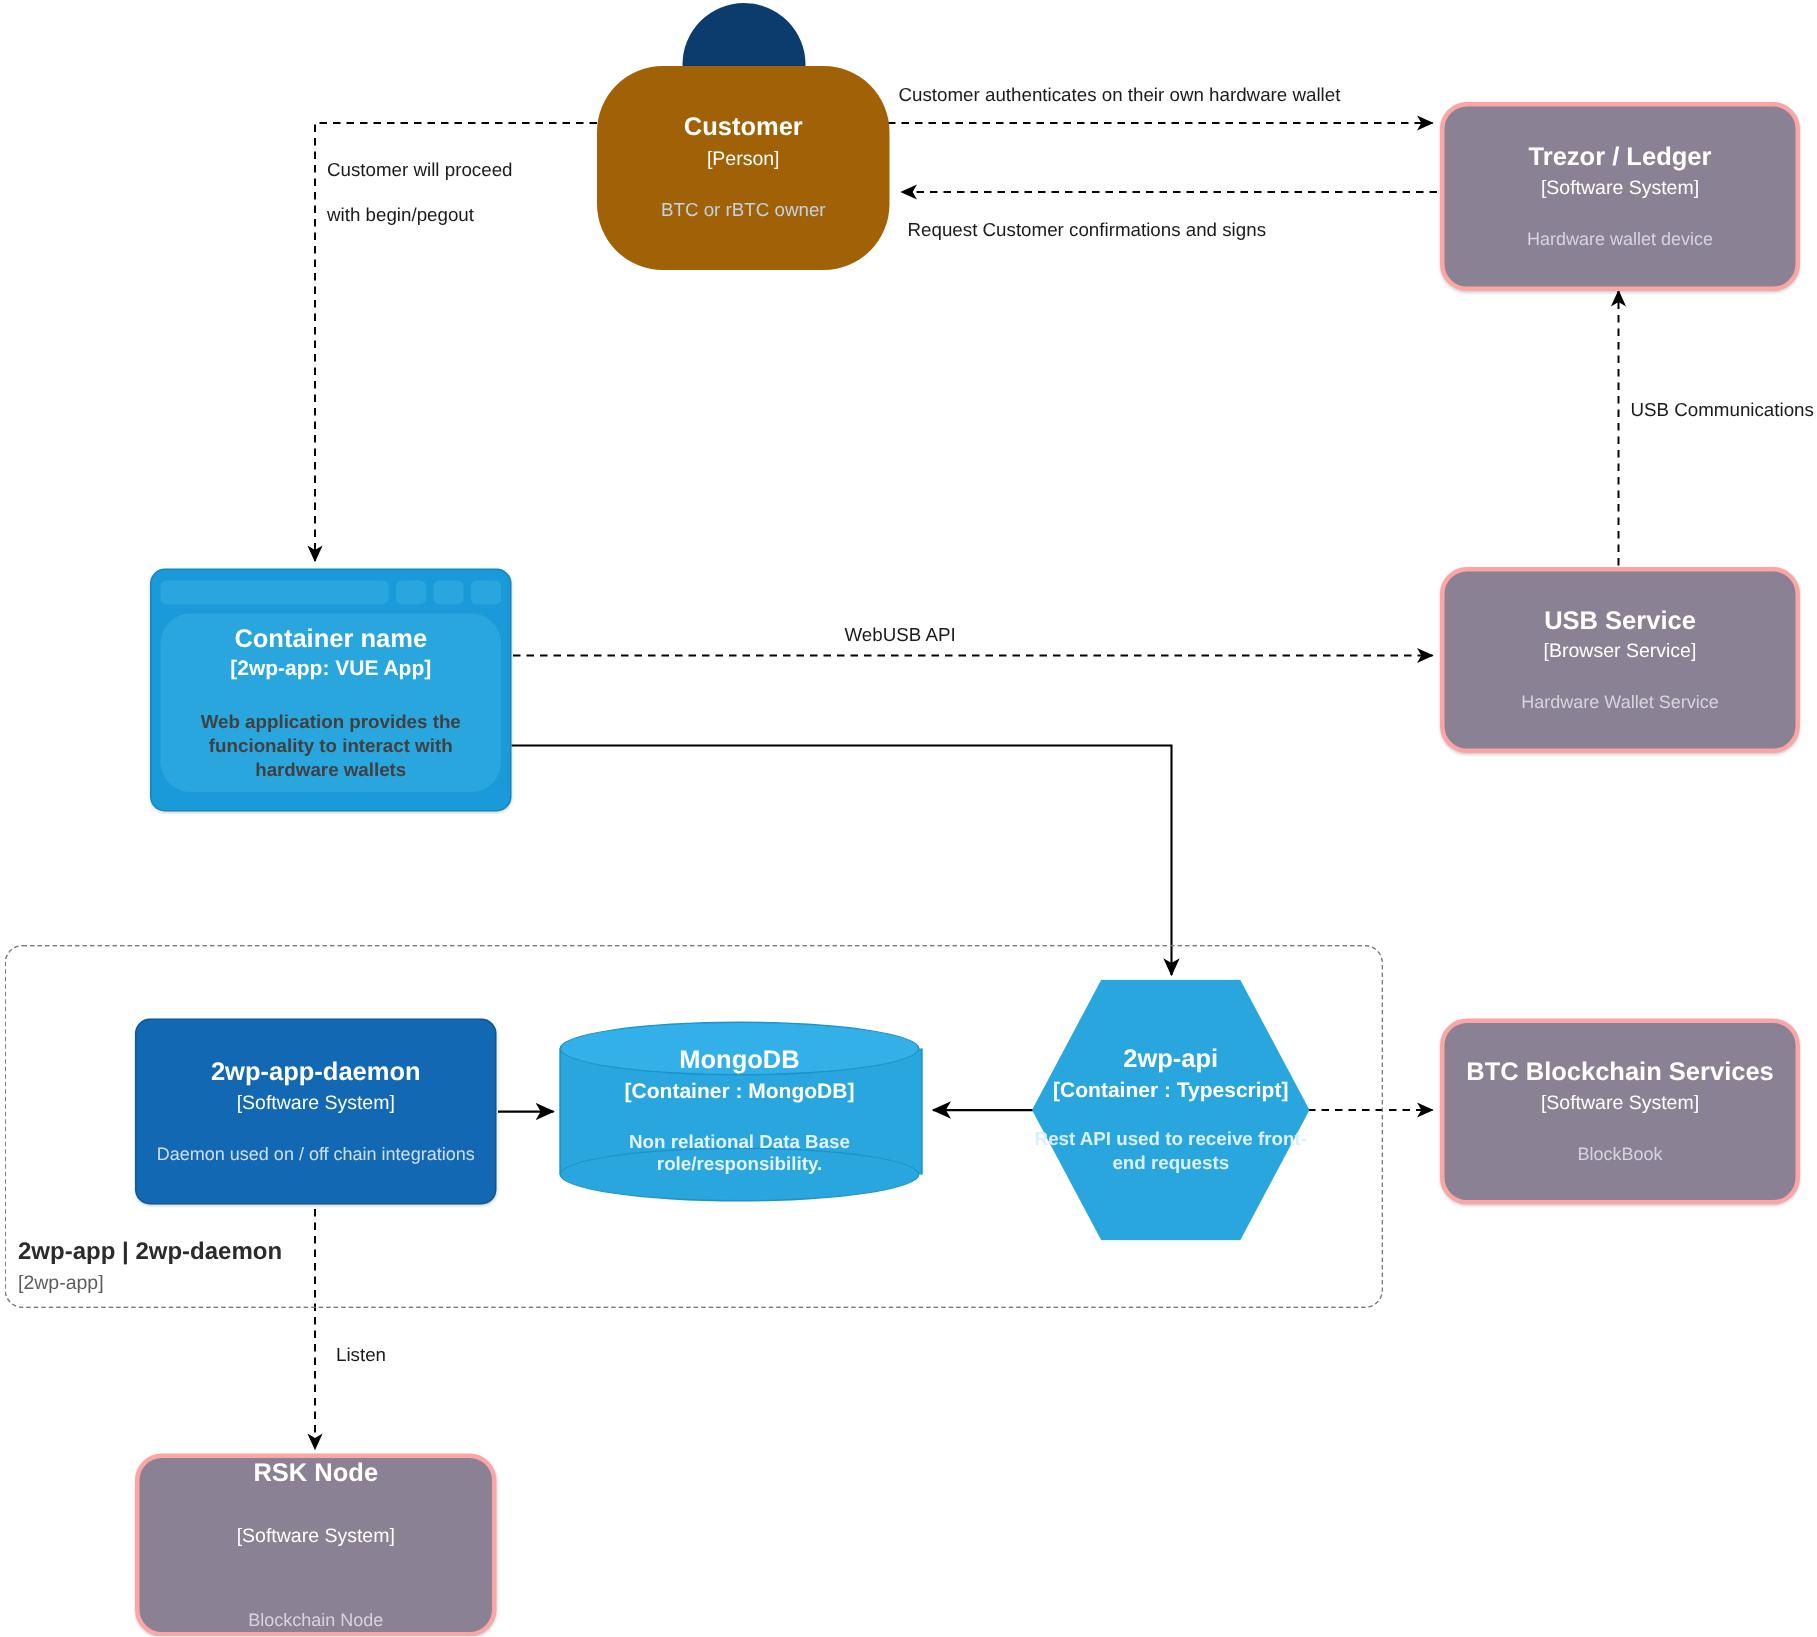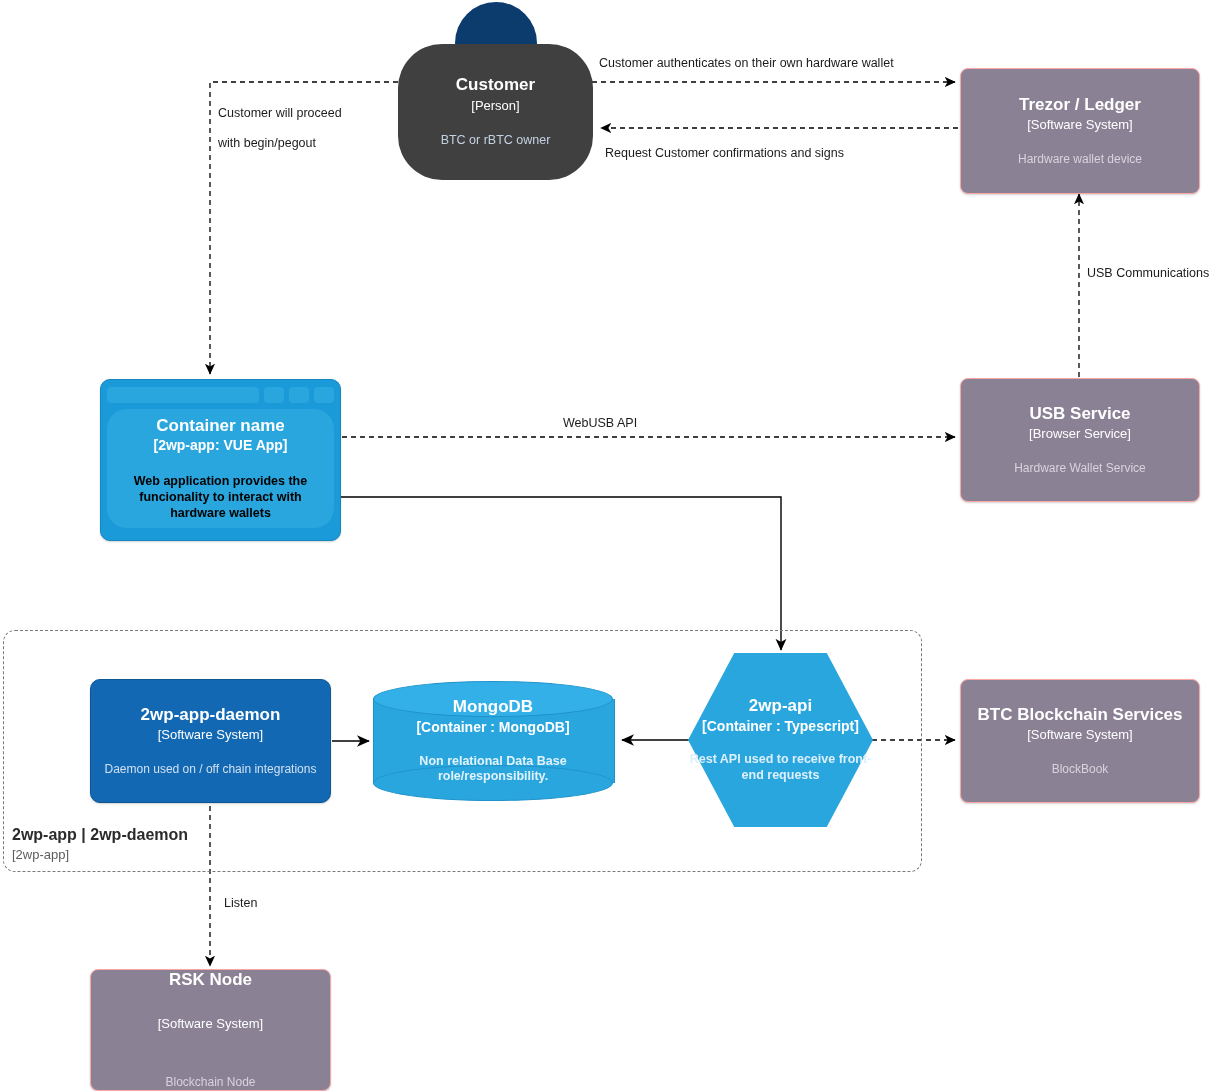--- a/index.html
+++ b/index.html
@@ -7,57 +7,57 @@
   body{font-family:"Liberation Sans",sans-serif;}
   #canvas{position:relative;width:1211px;height:1091px;background:#fff;overflow:hidden;}
   svg.edges{position:absolute;left:0;top:0;width:1211px;height:1091px;pointer-events:none;}
 
   .node{position:absolute;box-sizing:border-box;}
   .node .ttl{font-weight:bold;color:#ffffff;text-align:center;line-height:1.22;}
   .node .tech{color:#ffffff;text-align:center;line-height:1.22;}
   .node .desc{text-align:center;line-height:1.25;}
 
   
-  .sys{background:#8a8195;border:1px solid #fca5a5;border-radius:8px;
+  .sys{background:#8a8195;border:3px solid #fca5a5;border-radius:18px;
        display:flex;flex-direction:column;align-items:center;justify-content:center;
        box-shadow:0 1px 2px rgba(0,0,0,.18);}
   .sys .ttl{font-size:17px;}
   .sys .tech{font-size:13px;margin-top:2px;}
   .sys .desc{font-size:12px;color:#d8d4dd;margin-top:19px;padding:0 14px;}
 
   
   .blue{background:#1268b3;border:1px solid #0d5795;border-radius:10px;
         display:flex;flex-direction:column;align-items:center;justify-content:center;
         box-shadow:0 1px 2px rgba(0,0,0,.18);}
   .blue .ttl{font-size:17px;}
   .blue .tech{font-size:13px;margin-top:2px;}
   .blue .desc{font-size:12px;color:#cfe0f0;margin-top:19px;padding:0 2px;}
 
   
   .person{}
   .person .head{position:absolute;left:50%;top:0;transform:translateX(-50%);
       width:82px;height:82px;border-radius:50%;background:#0c3c6e;}
   .person .body{position:absolute;left:0;top:42px;width:100%;height:136px;
-      border-radius:44px;background:#404040;
+      border-radius:44px;background:#a16207;
       display:flex;flex-direction:column;align-items:center;justify-content:center;}
   .person .ttl{font-size:17px;}
   .person .tech{font-size:13px;margin-top:2px;}
   .person .desc{font-size:12.5px;color:#c3d2e2;margin-top:19px;}
 
   
   .browser{background:#1a9ad8;border:1px solid #1487bf;border-radius:10px;padding:6px;
            box-shadow:0 1px 2px rgba(0,0,0,.18);}
   .browser .bar{height:18px;display:flex;gap:5px;align-items:center;}
   .browser .bar .url{flex:1 1 auto;height:16px;background:#2aa6df;border-radius:4px;}
   .browser .bar .dot{width:20px;height:16px;background:#2aa6df;border-radius:4px;}
   .browser .pane{margin-top:5px;height:calc(100% - 29px);background:#2aa6df;border-radius:20px;
         display:flex;flex-direction:column;align-items:center;justify-content:center;}
   .browser .ttl{font-size:17px;}
   .browser .tech{font-size:14px;margin-top:1px;font-weight:bold;}
-  .browser .desc{font-size:12.5px;color:#000000;font-weight:bold;margin-top:20px;padding:0 8px;}
+  .browser .desc{font-size:12.5px;color:#404040;font-weight:bold;margin-top:20px;padding:0 8px;}
 
   
   .cyl{}
   .cyl .tube{position:absolute;left:0;top:18px;width:100%;height:calc(100% - 36px);
        background:#2aa6df;border-left:1px solid #1e93c9;border-right:1px solid #1e93c9;}
   .cyl .cap{position:absolute;left:0;width:100%;height:36px;border-radius:50%;
        background:#2aa6df;border:1px solid #1e93c9;box-sizing:border-box;}
   .cyl .cap.top{top:0;background:#34b0e8;}
   .cyl .cap.bot{bottom:0;}
   .cyl .inner{position:absolute;left:0;top:0;width:100%;height:100%;

